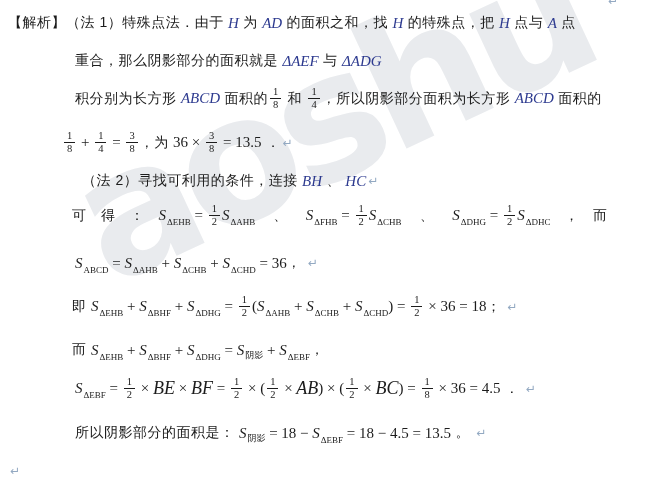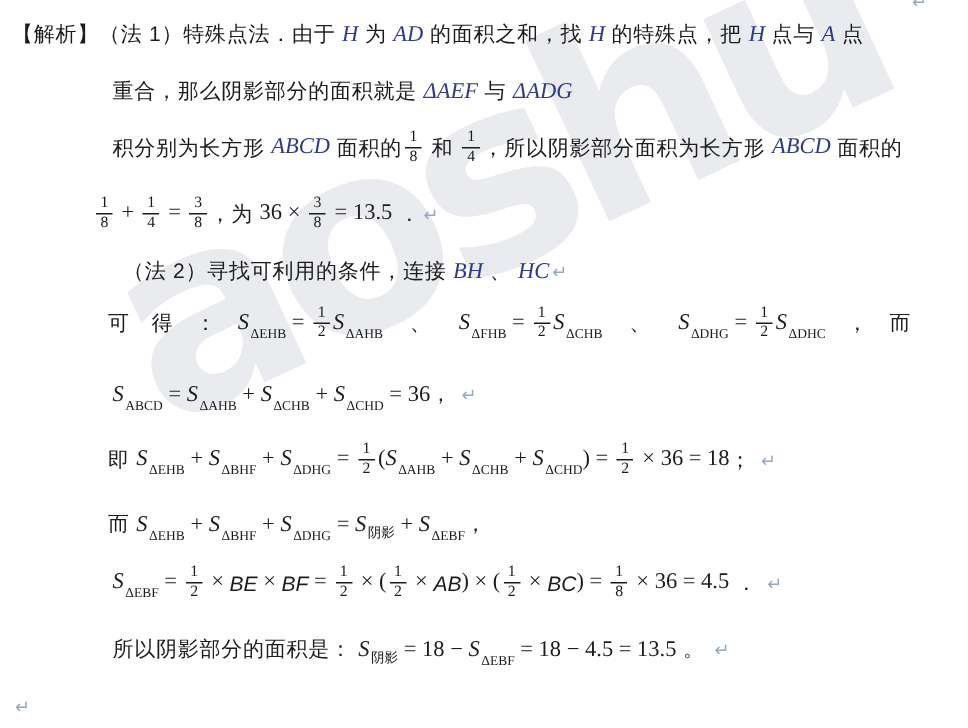--- a/index.html
+++ b/index.html
@@ -13,21 +13,21 @@
     letter-spacing:-10px;text-align:center;color:#e9ebee;
     transform:rotate(-25deg);z-index:0;user-select:none;pointer-events:none;
   }
   .line{
     position:absolute;display:flex;align-items:center;white-space:pre;z-index:1;
   }
   .cjk{font-size:14px;color:var(--text,#1c1c1c);letter-spacing:0.5px;}
   .var{font-family:"Liberation Serif","DejaVu Serif",serif;font-style:italic;
        font-size:15px;color:var(--variable,#2d3a8f);}
   .math{font-family:"Liberation Serif","DejaVu Serif",serif;font-size:15px;color:var(--text,#1c1c1c);}
-  .mathi{font-family:Liberation Sans, sans-serif;font-style:italic;font-size:14px;color:var(--text,#1c1c1c);}
+  .mathi{font-family:Liberation Serif, serif;font-style:italic;font-size:18px;color:var(--text,#1c1c1c);}
   .frac{display:inline-flex;flex-direction:column;align-items:center;
         font-family:"Liberation Serif","DejaVu Serif",serif;font-size:10.5px;
         line-height:1.15;color:var(--text,#1c1c1c);margin:0 2px;}
   .frac .den{border-top:1px solid #1c1c1c;padding:0 3px;}
   .frac .num{padding:0 3px;}
   .ssub{display:inline-flex;align-items:flex-end;}
   .ssub .base{font-family:"Liberation Serif","DejaVu Serif",serif;font-style:italic;
               font-size:15px;color:var(--text,#1c1c1c);}
   .ssub .sub{font-family:"Liberation Serif","DejaVu Serif",serif;
              font-size:9px;color:var(--text,#1c1c1c);transform:translateY(3px);margin-left:1px;}

